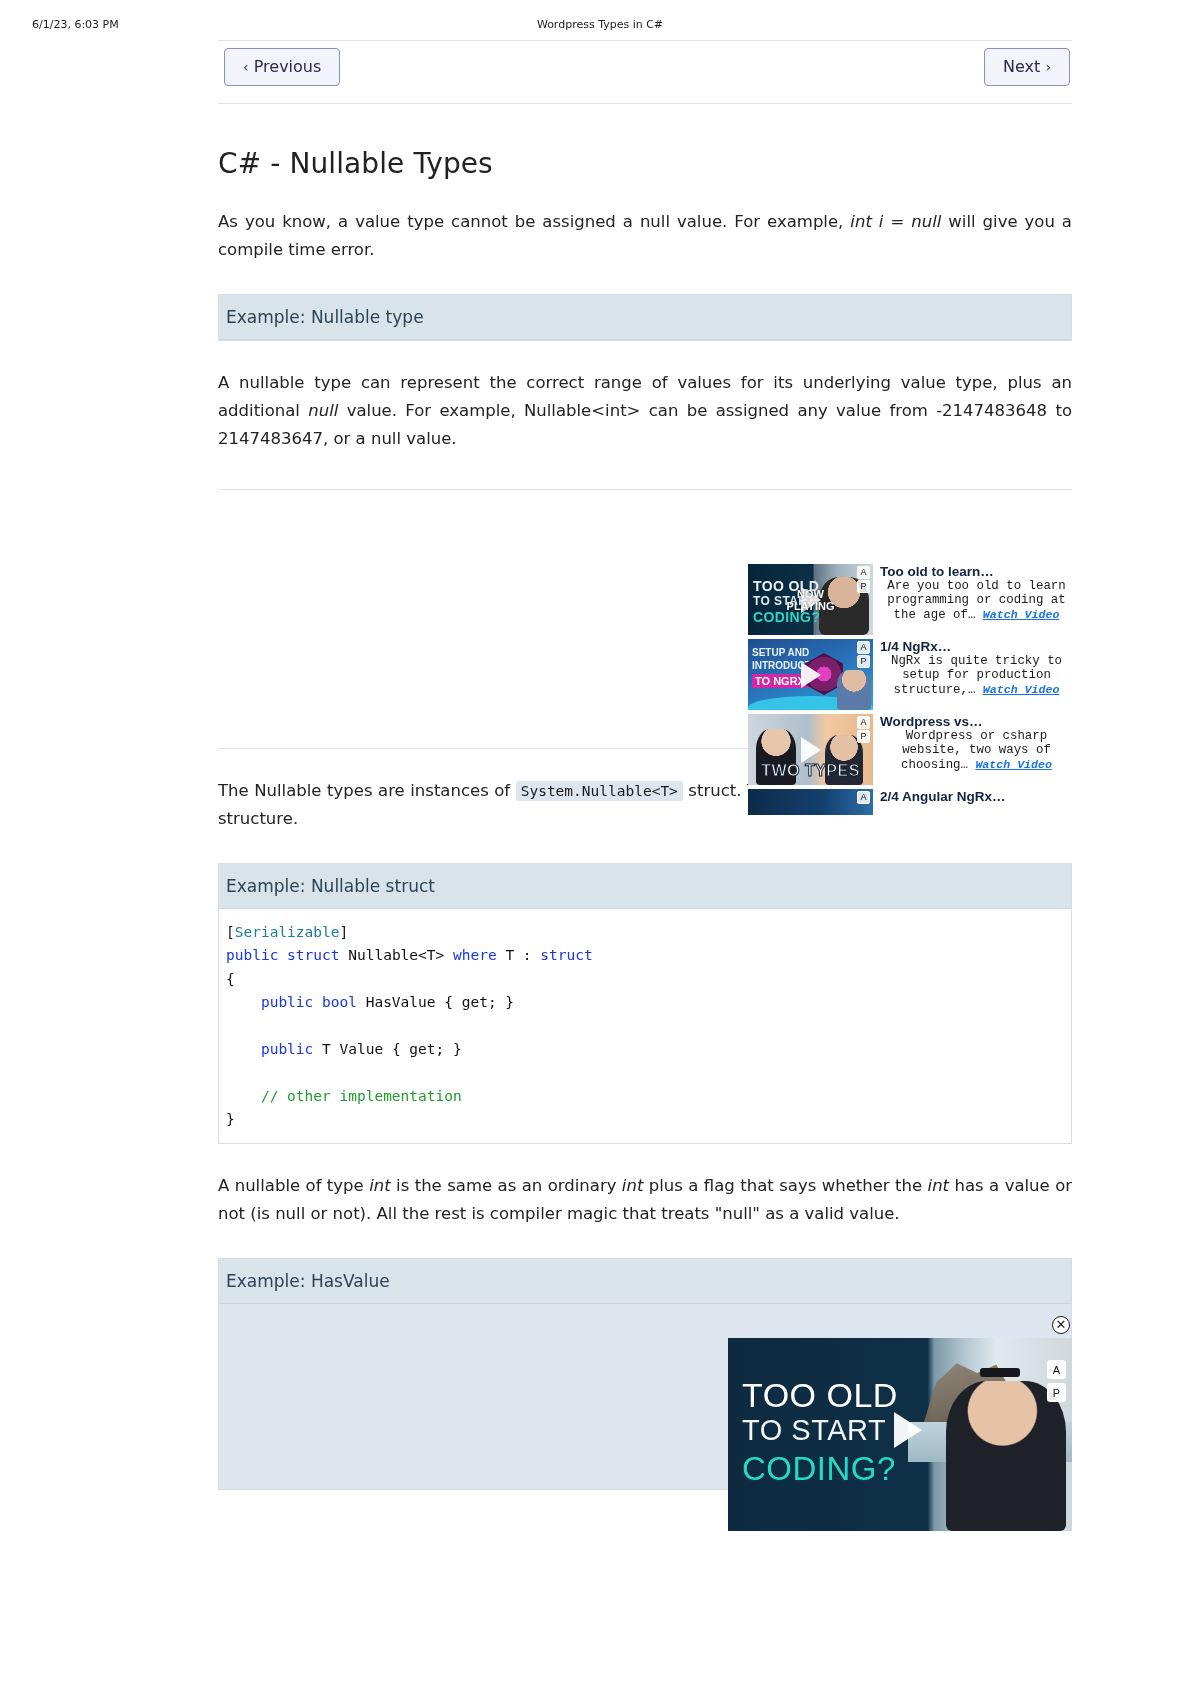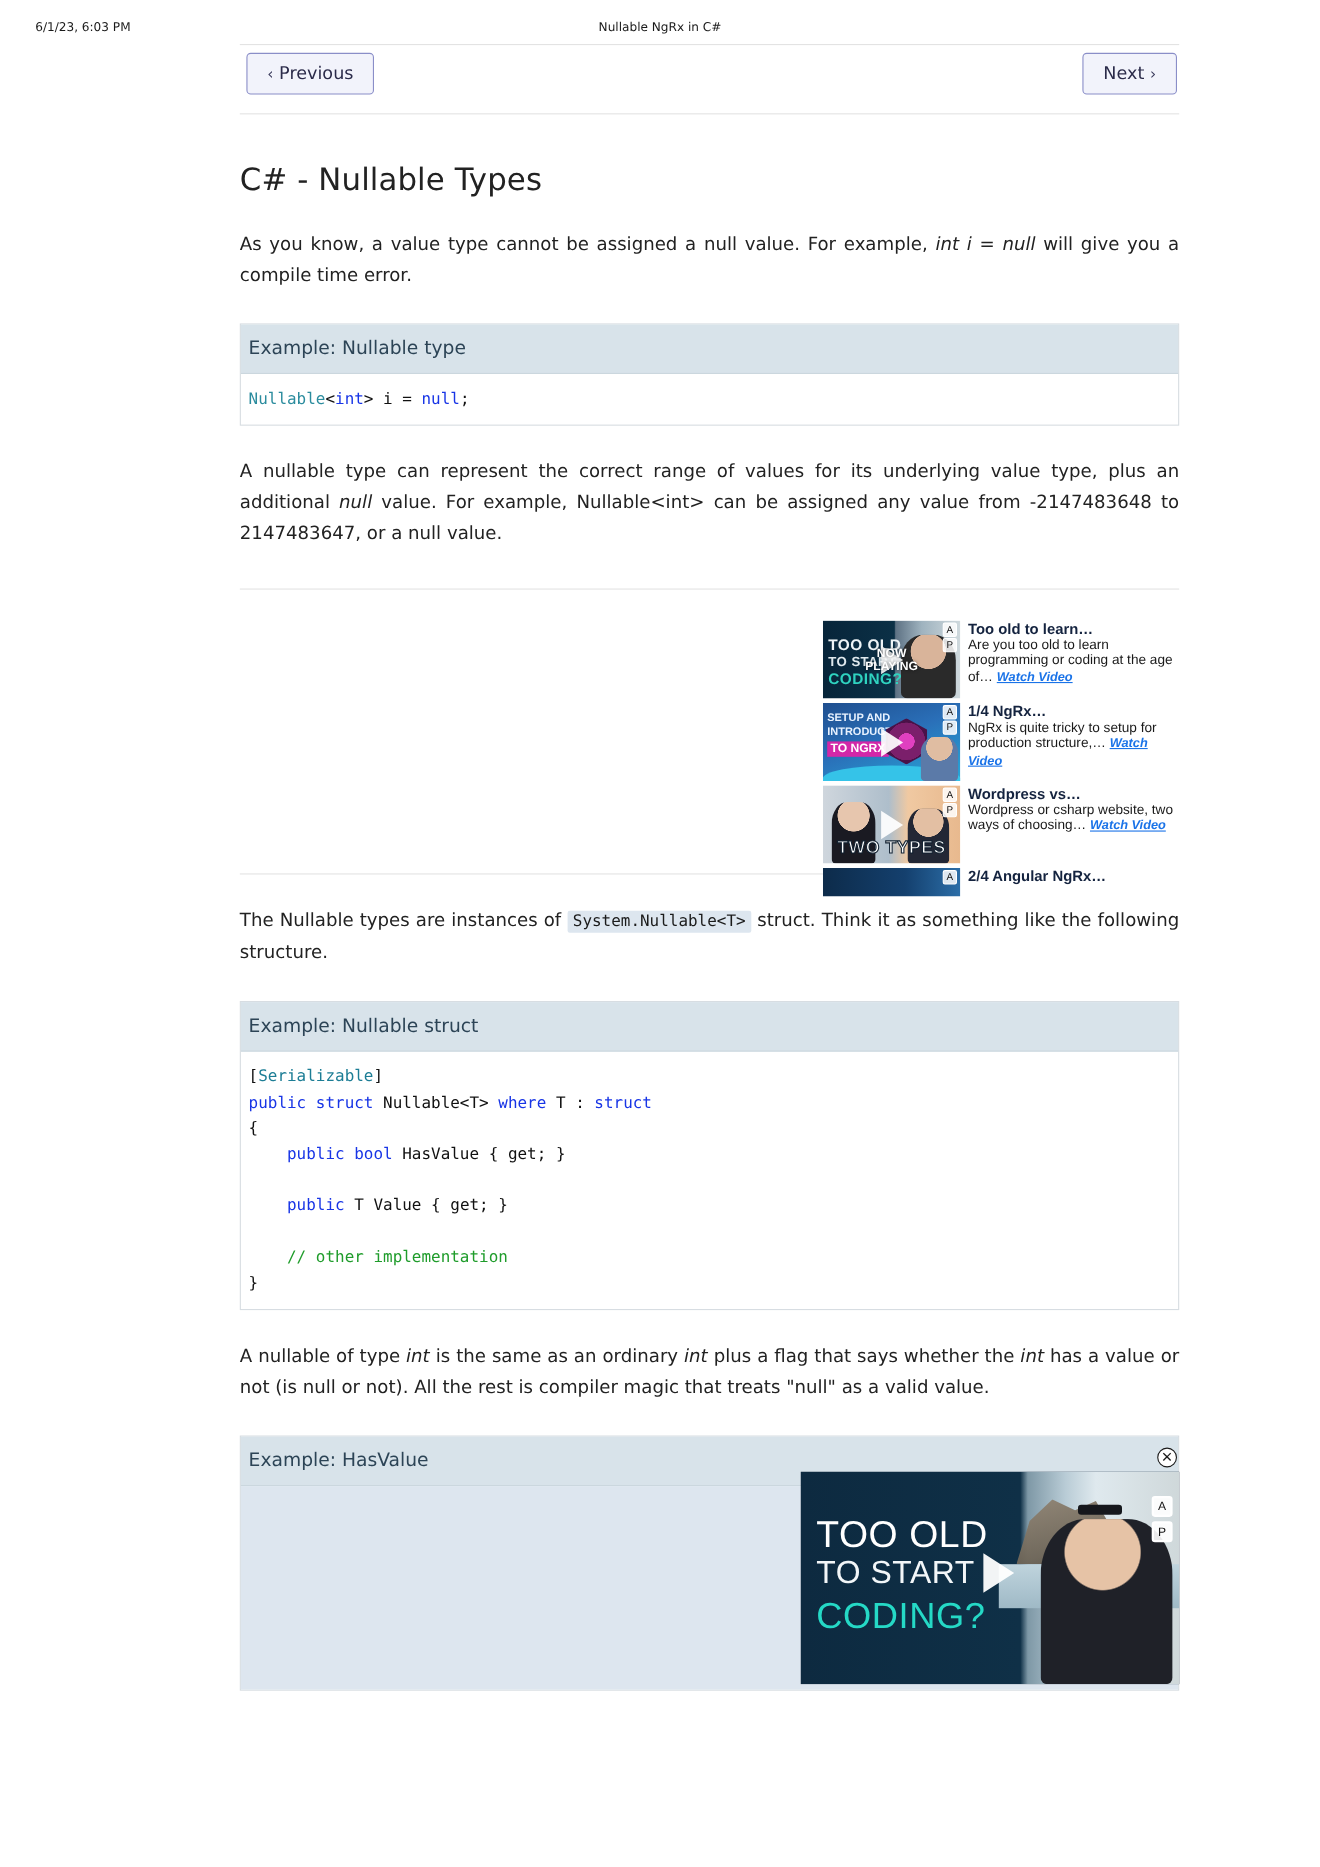--- a/index.html
+++ b/index.html
@@ -125,22 +125,22 @@
     position: relative; width: 125px; height: 71px; flex: 0 0 125px;
     overflow: hidden;
   }
   .vid-text { flex: 1 1 auto; min-width: 0; }
   .vid-title {
     font-family: "Liberation Sans", sans-serif;
     font-weight: bold; font-size: 13.5px; color: #14233f;
     line-height: 15px; white-space: nowrap; overflow: hidden;
   }
   .vid-desc {
-    font-family: Liberation Sans, sans-serif;
-    font-size: 12.4px; color: #1a1a1a; line-height: 14.3px;
+    font-family: Liberation Mono, monospace;
+    font-size: 12.4px; color: #1a1a1a; line-height: 14.3px; text-align: center;
   }
   .vid-link {
     color: #1a73e8; text-decoration: underline; font-style: italic;
     font-weight: bold; font-size: 11.6px;
   }
   .badge-ap {
     position: absolute; right: 3px; top: 2px;
     display: flex; flex-direction: column; gap: 1px; z-index: 4;
   }
   .badge-ap span {
@@ -275,21 +275,21 @@
   
   .example-hasvalue-body { height: 185px; background: #dde6ef; }
 </style>
 </head>
 <body>
 
 <div class="page">
 
   <div class="print-header">
     <div class="ph-date">6/1/23, 6:03 PM</div>
-    <div class="ph-title">Nullable NgRx in C#</div>
+    <div class="ph-title">Wordpress Types in C#</div>
   </div>
 
   <div class="content">
 
     <div class="nav-row">
       <div class="nav-btn nav-prev">
         <span class="chev">‹</span>
         <span>Previous</span>
       </div>
       <div class="nav-btn nav-next">
@@ -300,21 +300,20 @@
 
     <h1 class="page-title">C# - Nullable Types</h1>
 
     <p class="para">
       <span>As you know, a value type cannot be assigned a null value. For example, </span><em>int i = null</em><span> will give you a compile time error.</span>
     </p>
 
 
     <div class="example">
       <div class="example-head">Example: Nullable type</div>
-      <div class="example-body" id="code1"><span class="tok-type">Nullable</span><span class="tok-plain">&lt;</span><span class="tok-kw">int</span><span class="tok-plain">&gt; i = </span><span class="tok-kw">null</span><span class="tok-plain">;</span></div>
     </div>
 
     <p class="para">
       <span>A nullable type can represent the correct range of values for its underlying value type, plus an additional </span><em>null</em><span> value. For example, Nullable&lt;int&gt; can be assigned any value from -2147483648 to 2147483647, or a null value.</span>
     </p>
 
     <hr class="rule">
     <div style="height:258px"></div>
     <hr class="rule" style="margin-top:0">
 

